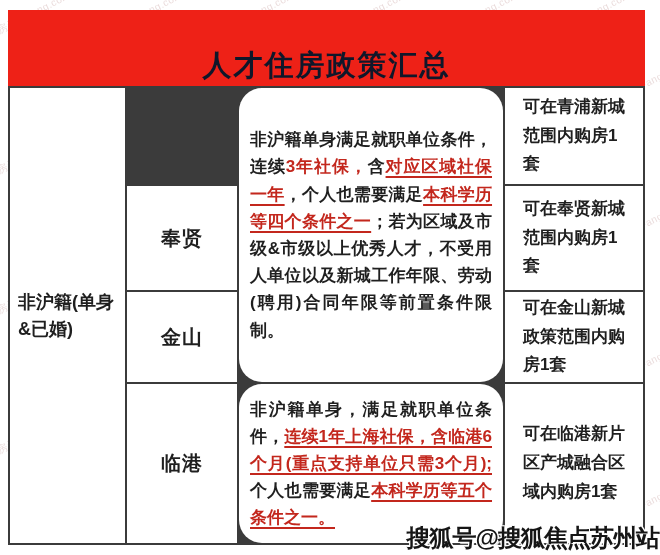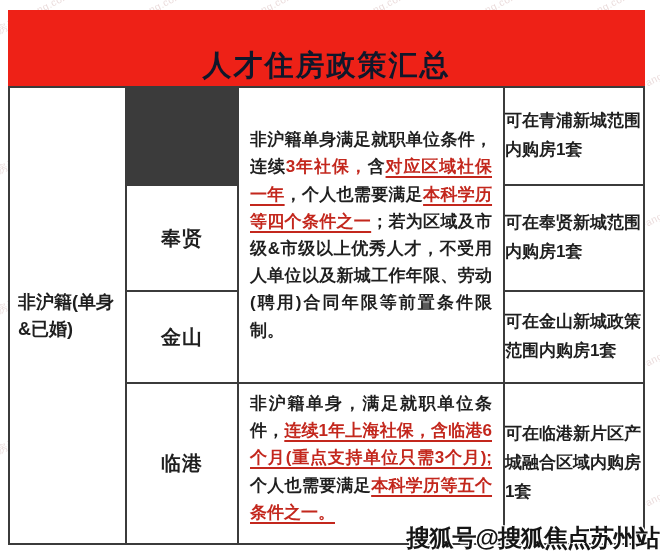--- a/index.html
+++ b/index.html
@@ -36,26 +36,26 @@
   }
   .cell{background:#ffffff;display:flex;align-items:center;color:var(--ink);}
   .cell-category{
     grid-column:1;grid-row:1 / 5;justify-content:center;
     font-weight:bold;font-size:18px;line-height:1.5;padding:0 8px;
   }
   .cell-district{grid-column:2;justify-content:center;font-weight:bold;font-size:20px;letter-spacing:1px;}
   .d0{grid-row:1;} .d1{grid-row:2;} .d2{grid-row:3;} .d3{grid-row:4;}
   .cell-policy{
     grid-column:3;padding:6px 11px;font-weight:bold;font-size:17px;line-height:1.6;
-    text-align:justify;display:block;
+    text-align:justify;display:block;border-radius:23px;
   }
   .pA{grid-row:1 / 4;display:flex;align-items:center;}
-  .pB{grid-row:4;display:flex;align-items:flex-start;}
+  .pB{grid-row:4;display:flex;align-items:center;}
   .cell-policy .seg-wrap{display:inline;}
-  .cell-right{grid-column:4;padding:6px 0;font-weight:bold;font-size:17px;line-height:1.7;}
+  .cell-right{grid-column:4;padding:6px 18px;font-weight:bold;font-size:17px;line-height:1.7;}
   .r0{grid-row:1;} .r1{grid-row:2;} .r2{grid-row:3;} .r3{grid-row:4;}
   .seg-black{color:var(--ink);}
   .seg-red{color:var(--text-red);}
   .seg-red-underline{
     color:var(--text-red);text-decoration:underline;
     text-decoration-thickness:2px;text-underline-offset:4px;
   }
   
   .footer-mark{
     position:absolute;right:1px;bottom:1px;z-index:3;

